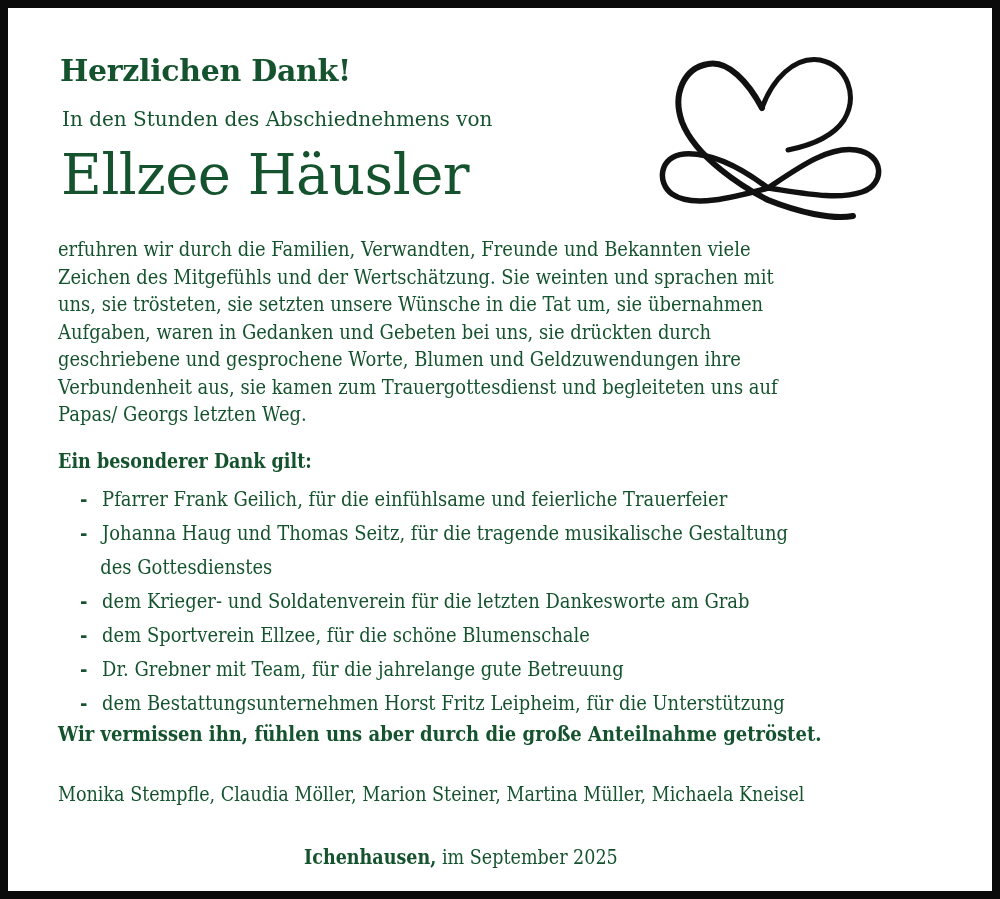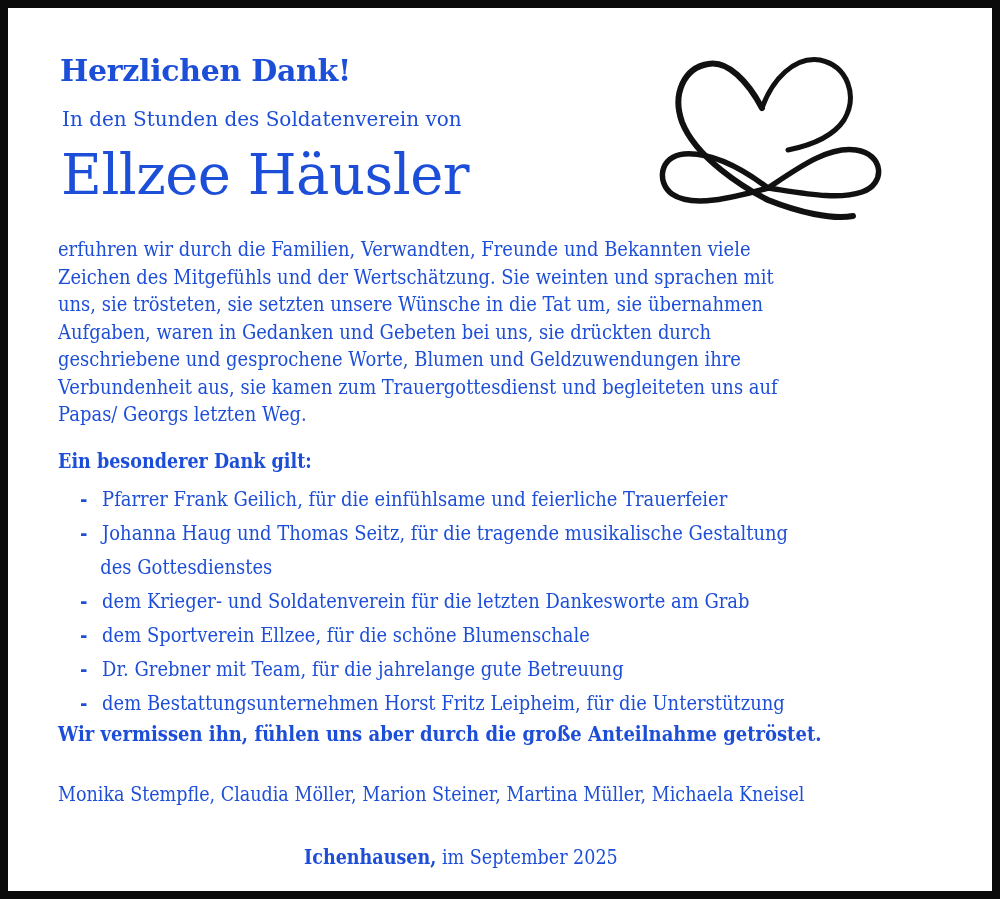--- a/index.html
+++ b/index.html
@@ -1,21 +1,21 @@
 <!DOCTYPE html>
 <html><head>
   <meta charset="utf-8">
   <style>
     html, body { margin: 0; padding: 0; background: #ffffff; }
     body { width: 1000px; height: 899px; overflow: hidden; }
     .frame {
       position: absolute; left: 0; top: 0;
       width: 1000px; height: 899px; box-sizing: border-box;
       border: 8px solid #0a0a0a; background: #ffffff;
-      font-family: "DejaVu Serif", serif; color: #1d4ed8;
+      font-family: "DejaVu Serif", serif; color: #14532d;
     }
     .abs { position: absolute; white-space: nowrap; }
     .title { left: 52px; top: 45px; font-size: 30px; font-weight: bold; letter-spacing: -0.3px; }
     .intro { left: 54px; top: 99px; font-size: 20px; }
     .name { left: 53px; top: 134px; font-size: 56px; letter-spacing: -0.5px; }
     .heart { left: 640px; top: 34px; width: 240px; height: 180px; }
     .body-text { left: 50px; top: 228px; font-size: 19.5px; line-height: 27.5px; transform: scaleX(0.92); transform-origin: left top; }
     .body-text div { white-space: nowrap; }
     .thanks-head { left: 50px; top: 442px; font-size: 19.5px; font-weight: bold; transform: scaleX(0.9); transform-origin: left top; }
     .list { left: 72px; top: 475px; font-size: 19.5px; line-height: 34px; transform: scaleX(0.92); transform-origin: left top; }
@@ -25,21 +25,21 @@
     .closing { left: 50px; top: 714px; font-size: 20px; font-weight: bold; transform: scaleX(0.9); transform-origin: left top; }
     .signers { left: 50px; top: 775px; font-size: 19.5px; transform: scaleX(0.9); transform-origin: left top; }
     .place { left: 296px; top: 838px; font-size: 19.5px; transform: scaleX(0.9); transform-origin: left top; }
     .place b { font-weight: bold; }
   </style>
 </head>
 <body>
 
 <div class="frame">
   <div class="abs title">Herzlichen Dank!</div>
-  <div class="abs intro">In den Stunden des Soldatenverein von</div>
+  <div class="abs intro">In den Stunden des Abschiednehmens von</div>
   <div class="abs name">Ellzee Häusler</div>
 
   <svg class="abs heart" viewBox="0 0 240 180">
     <path d="M114 66 C100 40 80 18 60 22 C36 26 24 52 34 80 C48 116 96 146 120 158 C150 170 184 178 205 174" fill="none" stroke="#111" stroke-width="6" stroke-linecap="round"></path>
     <path d="M114 66 C124 38 146 14 172 18 C200 24 210 54 196 78 C184 96 160 104 140 108" fill="none" stroke="#111" stroke-width="5" stroke-linecap="round"></path>
     <path d="M120 146 C96 128 64 110 36 112 C12 114 8 140 24 152 C44 166 84 156 120 146 C150 126 180 104 208 108 C236 112 238 142 214 150 C190 158 160 152 120 146" fill="none" stroke="#111" stroke-width="5.5" stroke-linecap="round"></path>
   </svg>
 
   <div class="abs body-text">
     <div>erfuhren wir durch die Familien, Verwandten, Freunde und Bekannten viele</div>

